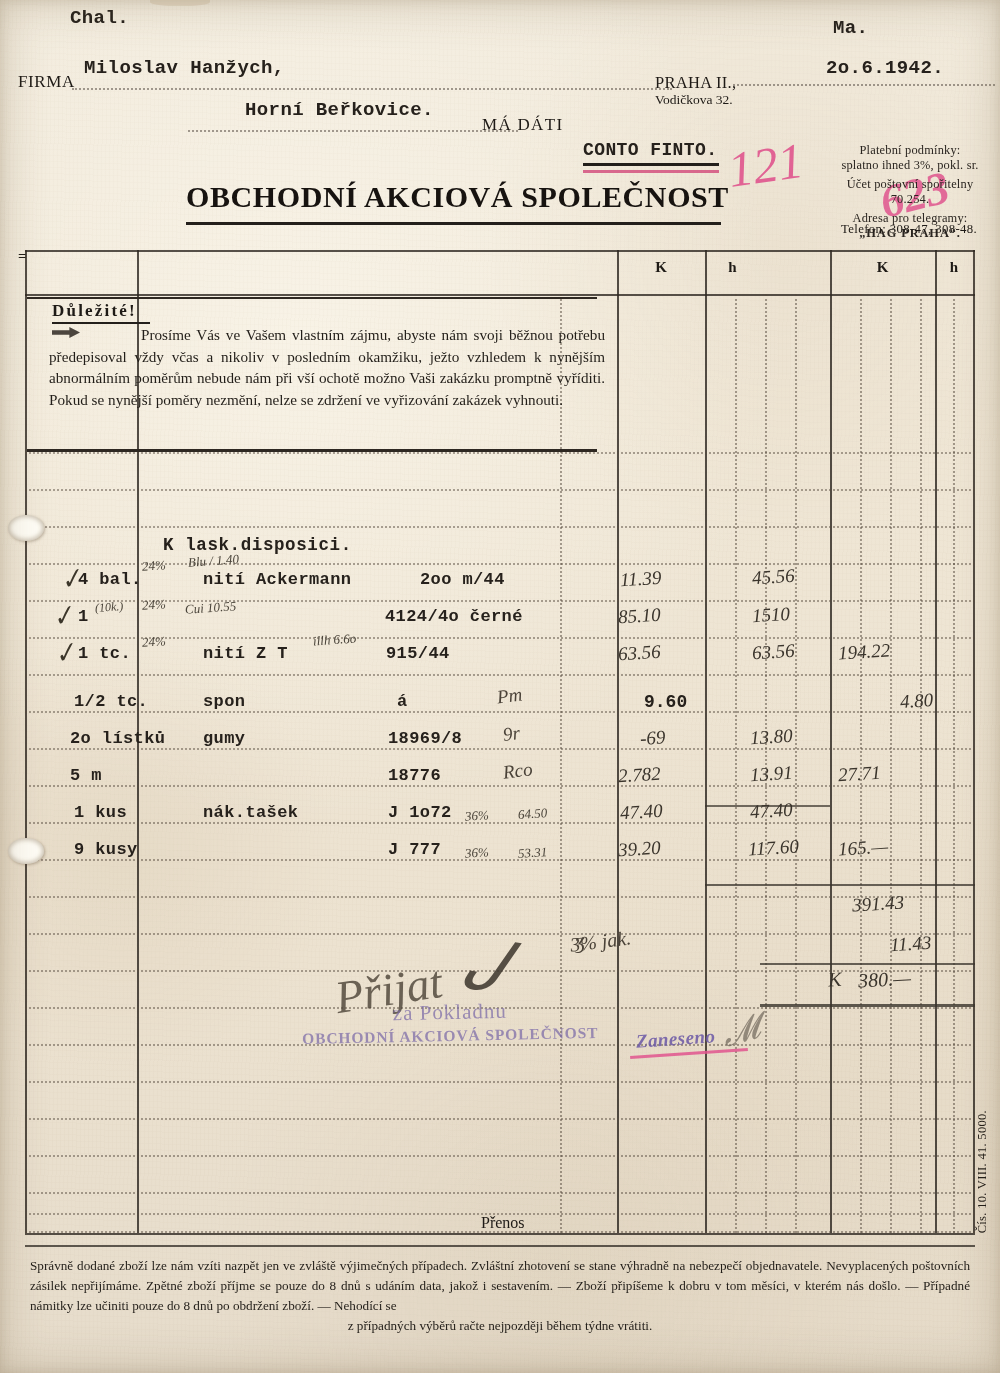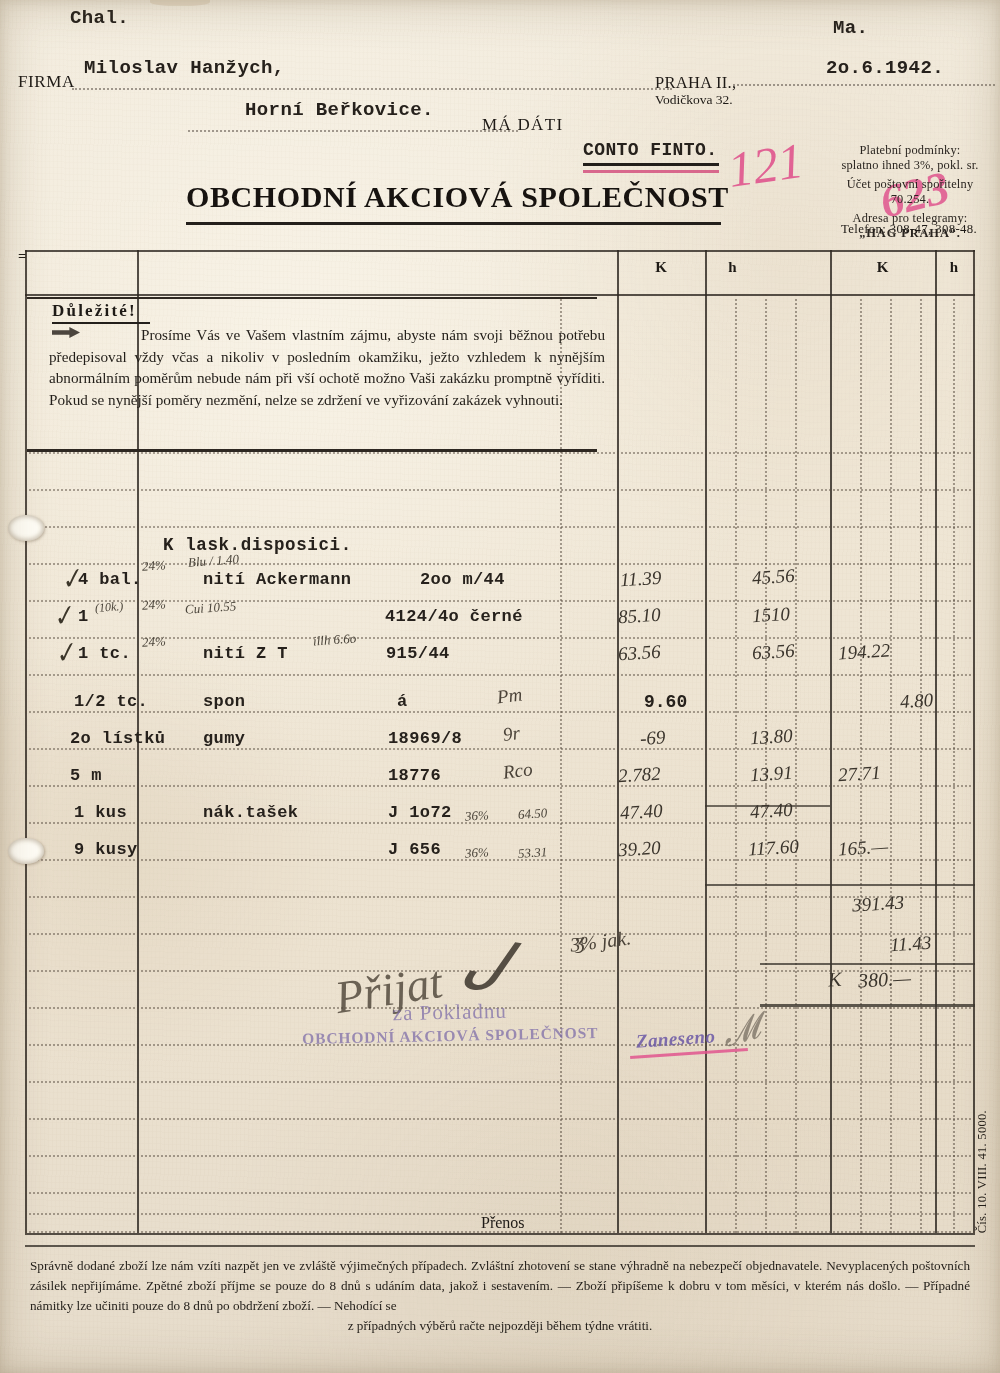--- a/index.html
+++ b/index.html
@@ -311,21 +311,21 @@
 
   <div class="qty tw" style="left:74px;top:803px;">1 kus</div>
   <div class="desc tw" style="left:203px;top:803px;">nák.tašek</div>
   <div class="art tw" style="left:388px;top:803px;">J 1o72</div>
   <div class="pct" style="left:465px;top:808px;">36%</div>
   <div class="pct" style="left:518px;top:806px;">64.50</div>
   <div class="num" style="left:620px;top:801px;">47.40</div>
   <div class="num" style="left:750px;top:800px;">47.40</div>
 
   <div class="qty tw" style="left:74px;top:840px;">9 kusy</div>
-  <div class="art tw" style="left:388px;top:840px;">J 656</div>
+  <div class="art tw" style="left:388px;top:840px;">J 777</div>
   <div class="pct" style="left:465px;top:845px;">36%</div>
   <div class="pct" style="left:518px;top:845px;">53.31</div>
   <div class="num" style="left:618px;top:838px;">39.20</div>
   <div class="num" style="left:748px;top:837px;">117.60</div>
   <div class="num" style="left:838px;top:837px;">165.—</div>
 
   <div id="sub-line"></div>
   <div id="tot-line1"></div>
   <div class="num" style="left:852px;top:893px;">391.43</div>
   <div class="pen" style="left:570px;top:930px;font-size:20px;">3% jak.</div>

